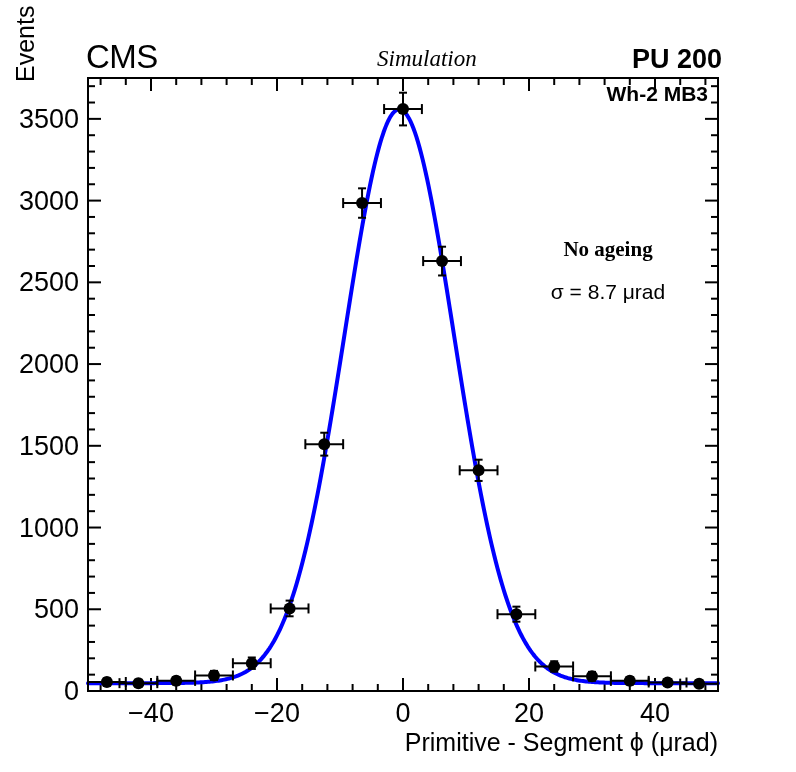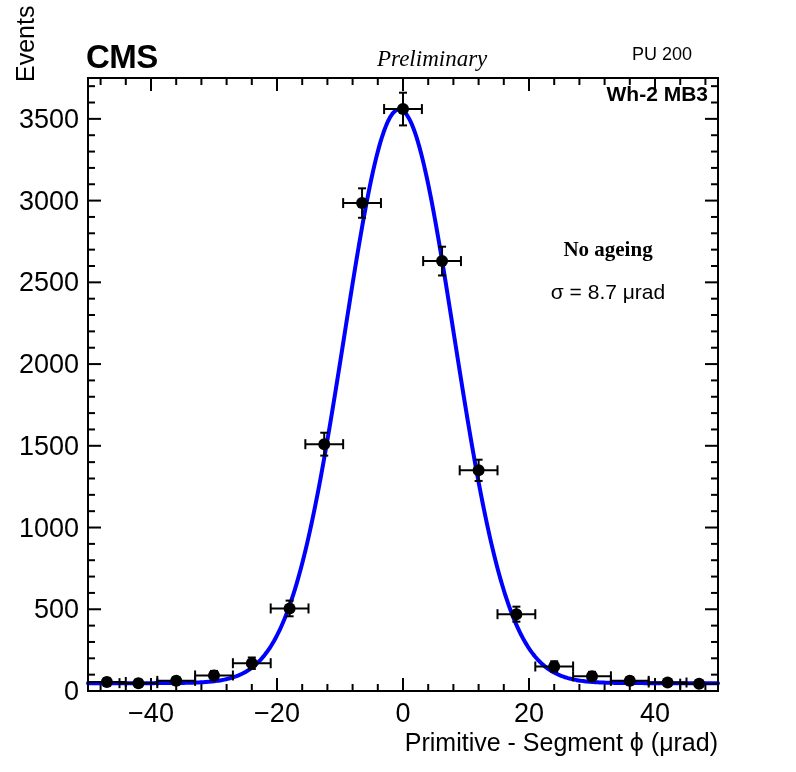--- a/index.html
+++ b/index.html
@@ -20,43 +20,43 @@
     background: #ffffff;
   }
   .hdr {
     position: absolute;
     white-space: nowrap;
   }
   #cms-label {
     left: 86px;
     top: 38px;
     font-size: 33px;
-    font-weight: bold;
+    font-weight: normal;
     letter-spacing: -0.5px;
     font-family: "Liberation Sans", sans-serif;
   }
   #phase2-label {
     left: 166px;
     top: 45px;
     font-size: 24px;
     font-weight: bold;
     font-family: "Liberation Sans", sans-serif;
   }
   #preliminary-label {
     left: 377px;
     top: 46px;
     font-size: 23px;
     font-style: italic;
     font-family: "Liberation Serif", serif;
   }
   #pu-label {
     left: 632px;
     top: 44px;
-    font-size: 18px;
-    font-weight: normal;
+    font-size: 27px;
+    font-weight: bold;
     font-family: "Liberation Sans", sans-serif;
   }
   svg {
     position: absolute;
     left: 0;
     top: 0;
   }
   text { fill: #000; }
   .tick-lab {
     font-family: "Liberation Sans", sans-serif;
@@ -80,21 +80,21 @@
     font-size: 21px;
     font-weight: bold;
   }
 </style>
 </head>
 <body>
 
 <div id="root">
 
   <div class="hdr" id="cms-label">CMS</div>
-  <div class="hdr" id="preliminary-label">Preliminary</div>
+  <div class="hdr" id="preliminary-label">Simulation</div>
   <div class="hdr" id="pu-label">PU 200</div>
 
   <svg id="plot" width="796" height="772">
     <g id="minor-ticks">
         <line x1="100.6" y1="691" x2="100.6" y2="684" stroke="#000" stroke-width="2"></line>
         <line x1="100.6" y1="78" x2="100.6" y2="85" stroke="#000" stroke-width="2"></line>
         <line x1="125.8" y1="691" x2="125.8" y2="684" stroke="#000" stroke-width="2"></line>
         <line x1="125.8" y1="78" x2="125.8" y2="85" stroke="#000" stroke-width="2"></line>
         <line x1="176.2" y1="691" x2="176.2" y2="684" stroke="#000" stroke-width="2"></line>
         <line x1="176.2" y1="78" x2="176.2" y2="85" stroke="#000" stroke-width="2"></line>

